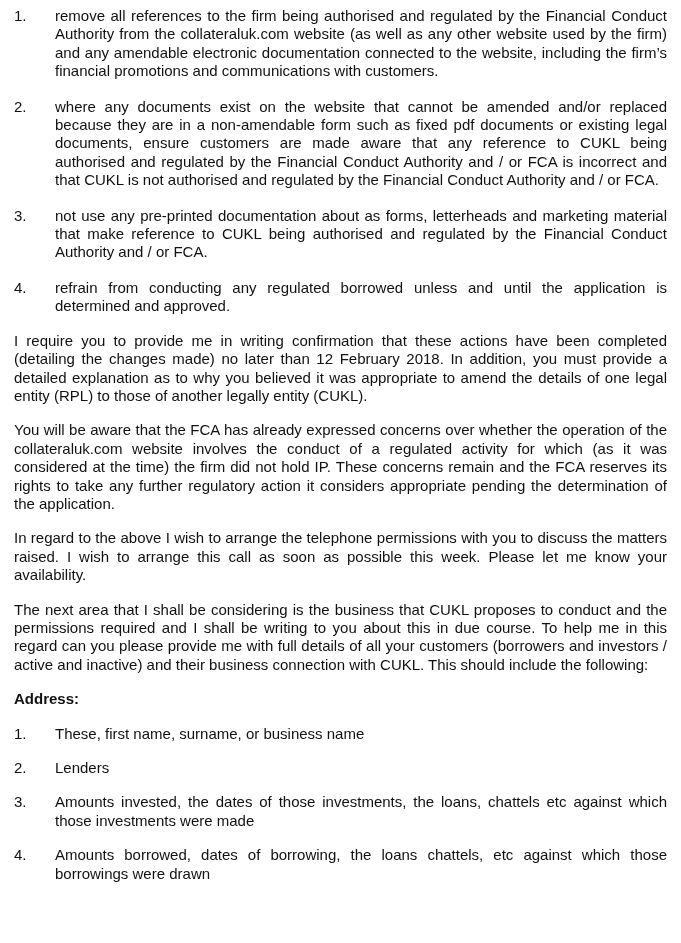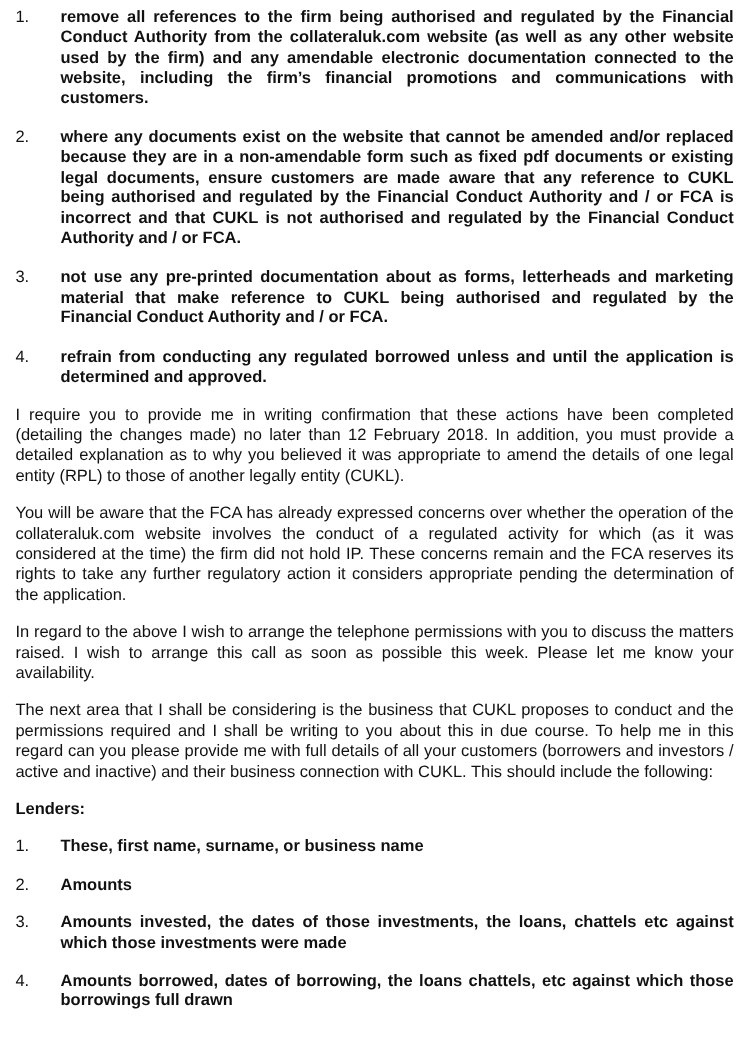--- a/index.html
+++ b/index.html
@@ -4,21 +4,21 @@
 <style>
   html, body { margin: 0; padding: 0; background: #ffffff; }
   body {
     width: 681px; height: 943px; overflow: hidden;
     font-family: "Liberation Sans", sans-serif;
     font-size: 15px; line-height: 18.4px; color: #111111;
   }
   .page { position: relative; padding: 7px 14px 0 14px; width: 653px; }
   .item { display: flex; margin: 0; }
   .num { width: 41px; flex: none; }
-  .txt { flex: 1; text-align: justify; font-weight: bold; }
+  .txt { flex: 1; text-align: justify; }
   .para { margin: 0; text-align: justify; }
   .heading { margin: 0; font-weight: bold; }
   .gap-l { height: 17px; }
   .gap-m { height: 16px; }
   .gap-s { height: 16px; }
 </style>
 </head>
 <body>
 
 <div class="page">
@@ -46,36 +46,36 @@
 
   <p class="para">I require you to provide me in writing confirmation that these actions have been completed (detailing the changes made) no later than 12 February 2018.  In addition, you must provide a detailed explanation as to why you believed it was appropriate to amend the details of one legal entity (RPL) to those of another legally entity (CUKL).</p>
   <div class="gap-m"></div>
   <p class="para">You will be aware that the FCA has already expressed concerns over whether the operation of the collateraluk.com website involves the conduct of a regulated activity for which (as it was considered at the time) the firm did not hold IP.  These concerns remain and the FCA reserves its rights to take any further regulatory action it considers appropriate pending the determination of the application.</p>
   <div class="gap-m"></div>
   <p class="para">In regard to the above I wish to arrange the telephone permissions with you to discuss the matters raised.  I wish to arrange this call as soon as possible this week.  Please let me know your availability.</p>
   <div class="gap-m"></div>
   <p class="para">The next area that I shall be considering is the business that CUKL proposes to conduct and the permissions required and I shall be writing to you about this in due course.  To help me in this regard can you please provide me with full details of all your customers (borrowers and investors / active and inactive) and their business connection with CUKL. This should include the following:</p>
   <div class="gap-m"></div>
 
-  <p class="heading">Lenders:</p>
+  <p class="heading">Address:</p>
   <div class="gap-s"></div>
 
   <div class="item">
     <span class="num">1.</span>
     <span class="txt">These, first name, surname, or business name</span>
   </div>
   <div class="gap-s"></div>
   <div class="item">
     <span class="num">2.</span>
-    <span class="txt">Amounts</span>
+    <span class="txt">Lenders</span>
   </div>
   <div class="gap-s"></div>
   <div class="item">
     <span class="num">3.</span>
     <span class="txt">Amounts invested, the dates of those investments, the loans, chattels etc against which those investments were made</span>
   </div>
   <div class="gap-s"></div>
   <div class="item">
     <span class="num">4.</span>
-    <span class="txt">Amounts borrowed, dates of borrowing, the loans chattels, etc against which those borrowings full drawn</span>
+    <span class="txt">Amounts borrowed, dates of borrowing, the loans chattels, etc against which those borrowings were drawn</span>
   </div>
 
 </div>
 
 </body></html>

